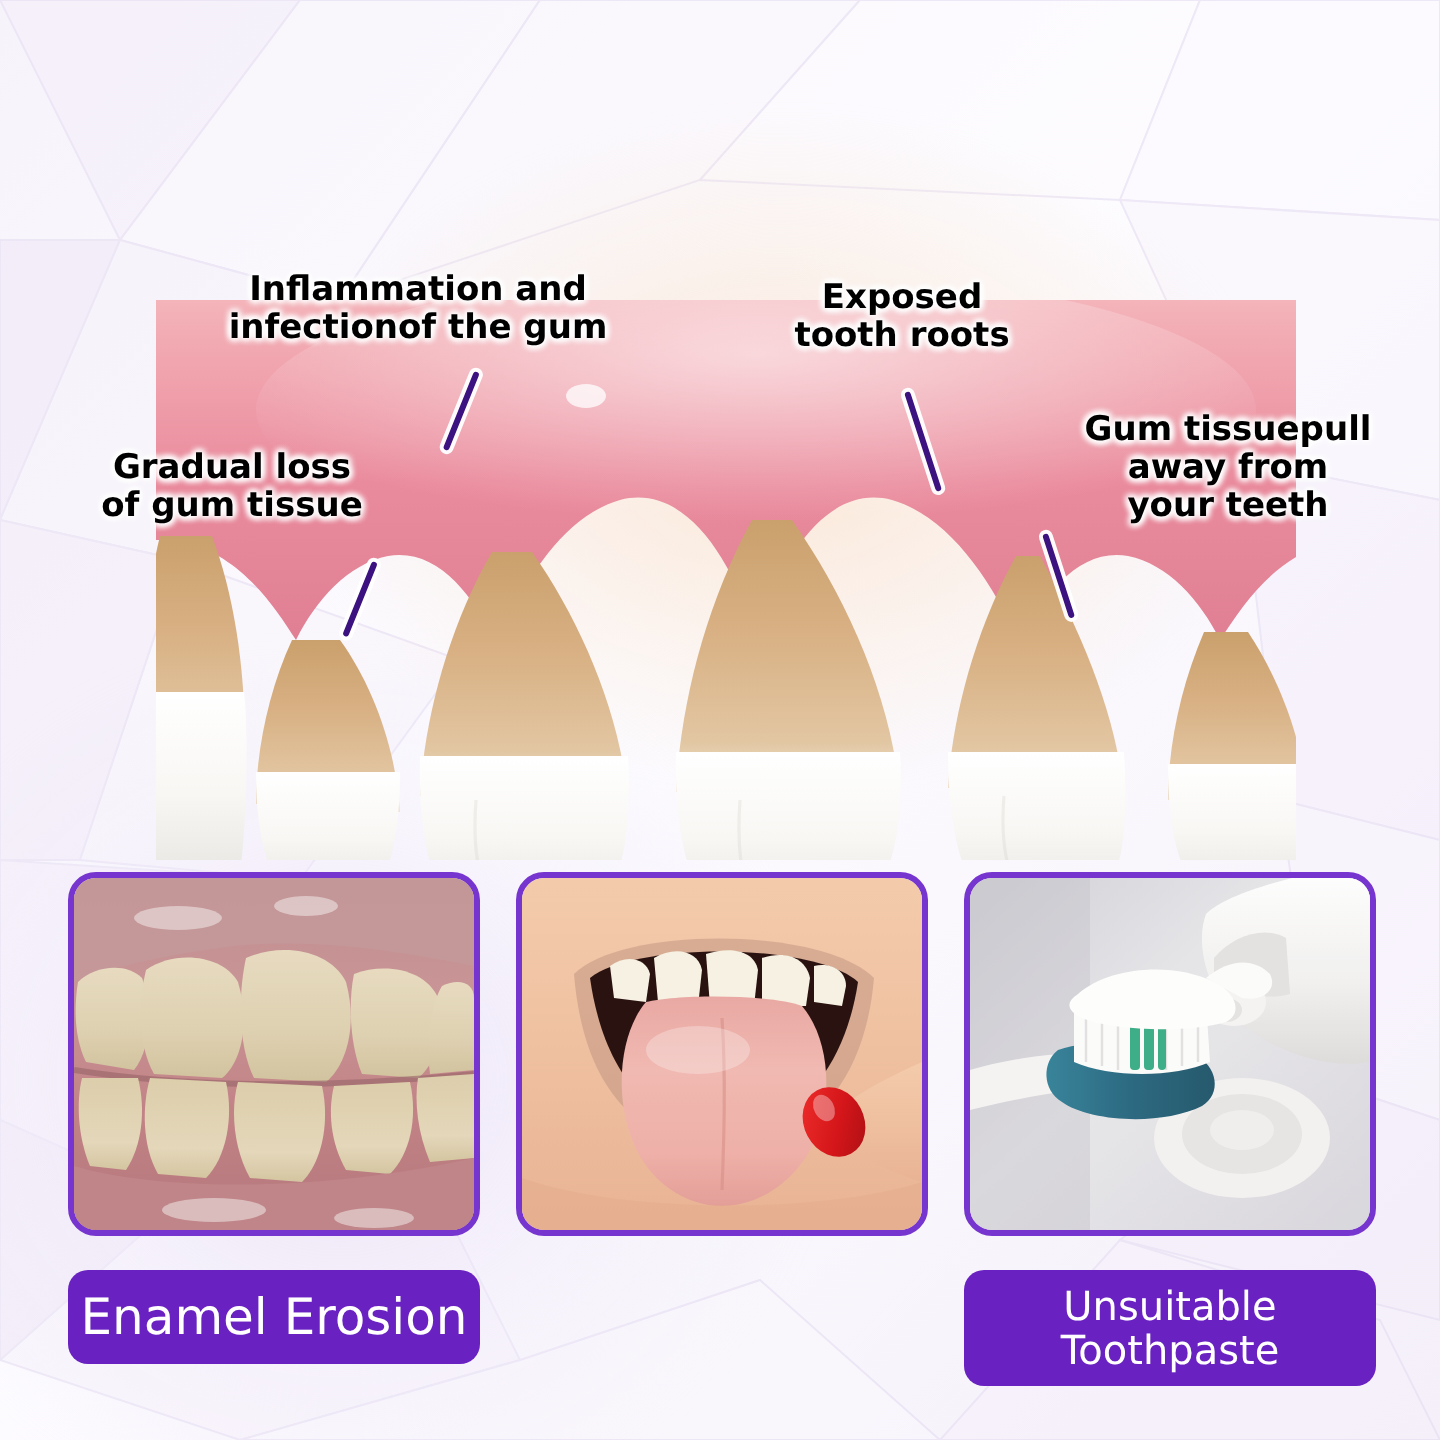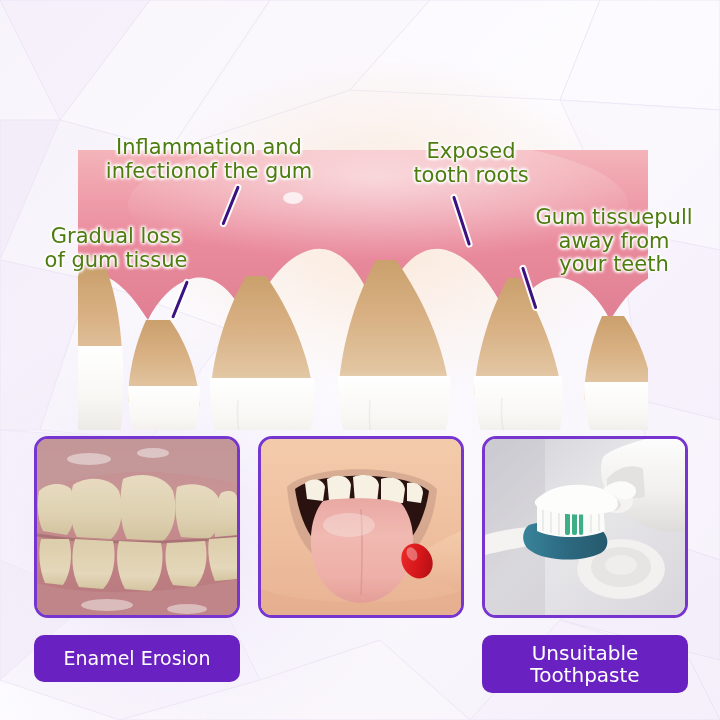--- a/index.html
+++ b/index.html
@@ -67,34 +67,34 @@
     position: absolute;
     left: 78px;
     top: 150px;
     width: 570px;
     height: 280px;
   }
 
   
   .callout {
     position: absolute;
-    color: #4d7c0f;
+    color: #000000;
     font-family: "DejaVu Sans", sans-serif;
-    font-weight: normal;
-    font-size: 21px;
+    font-weight: bold;
+    font-size: 17px;
     line-height: 1.12;
     text-shadow:
        0 0  4px #ffffff, 0 0 4px #ffffff,
        1px 1px 3px #ffffff, -1px -1px 3px #ffffff,
        1px -1px 3px #ffffff, -1px 1px 3px #ffffff;
     white-space: pre-line;
   }
   .callout.c-inflammation { left: 78px;  top: 136px; width: 262px; text-align: center; }
   .callout.c-gradual      { left: 18px;  top: 225px; width: 196px; text-align: center; }
-  .callout.c-exposed      { left: 395px; top: 140px; width: 152px; text-align: center; }
+  .callout.c-exposed      { left: 375px; top: 140px; width: 152px; text-align: center; }
   .callout.c-pull         { left: 516px; top: 206px; width: 196px; text-align: center; }
 
   
   .leader {
     position: absolute;
     width: 3px;
     background: #3c1180;
     border-radius: 2px;
     box-shadow: 0 0 0 2px rgba(255,255,255,0.95);
   }
@@ -139,21 +139,21 @@
     justify-content: center;
     text-align: center;
     font-family: "DejaVu Sans", sans-serif;
     font-size: 20px;
     line-height: 1.1;
     padding: 7px 6px;
     box-sizing: border-box;
     white-space: pre-line;
     width: 206px;
   }
-  .card.card-0 .card-banner { font-size: 19px; }
+  .card.card-0 .card-banner { font-size: 25px; }
 </style>
 </head>
 <body>
 
 <div id="poster">
 
   <div class="bg-layer">
     <svg width="720" height="720" viewBox="0 0 720 720">
       <defs>
         <linearGradient id="bgBase" x1="0" y1="0" x2="1" y2="1">

